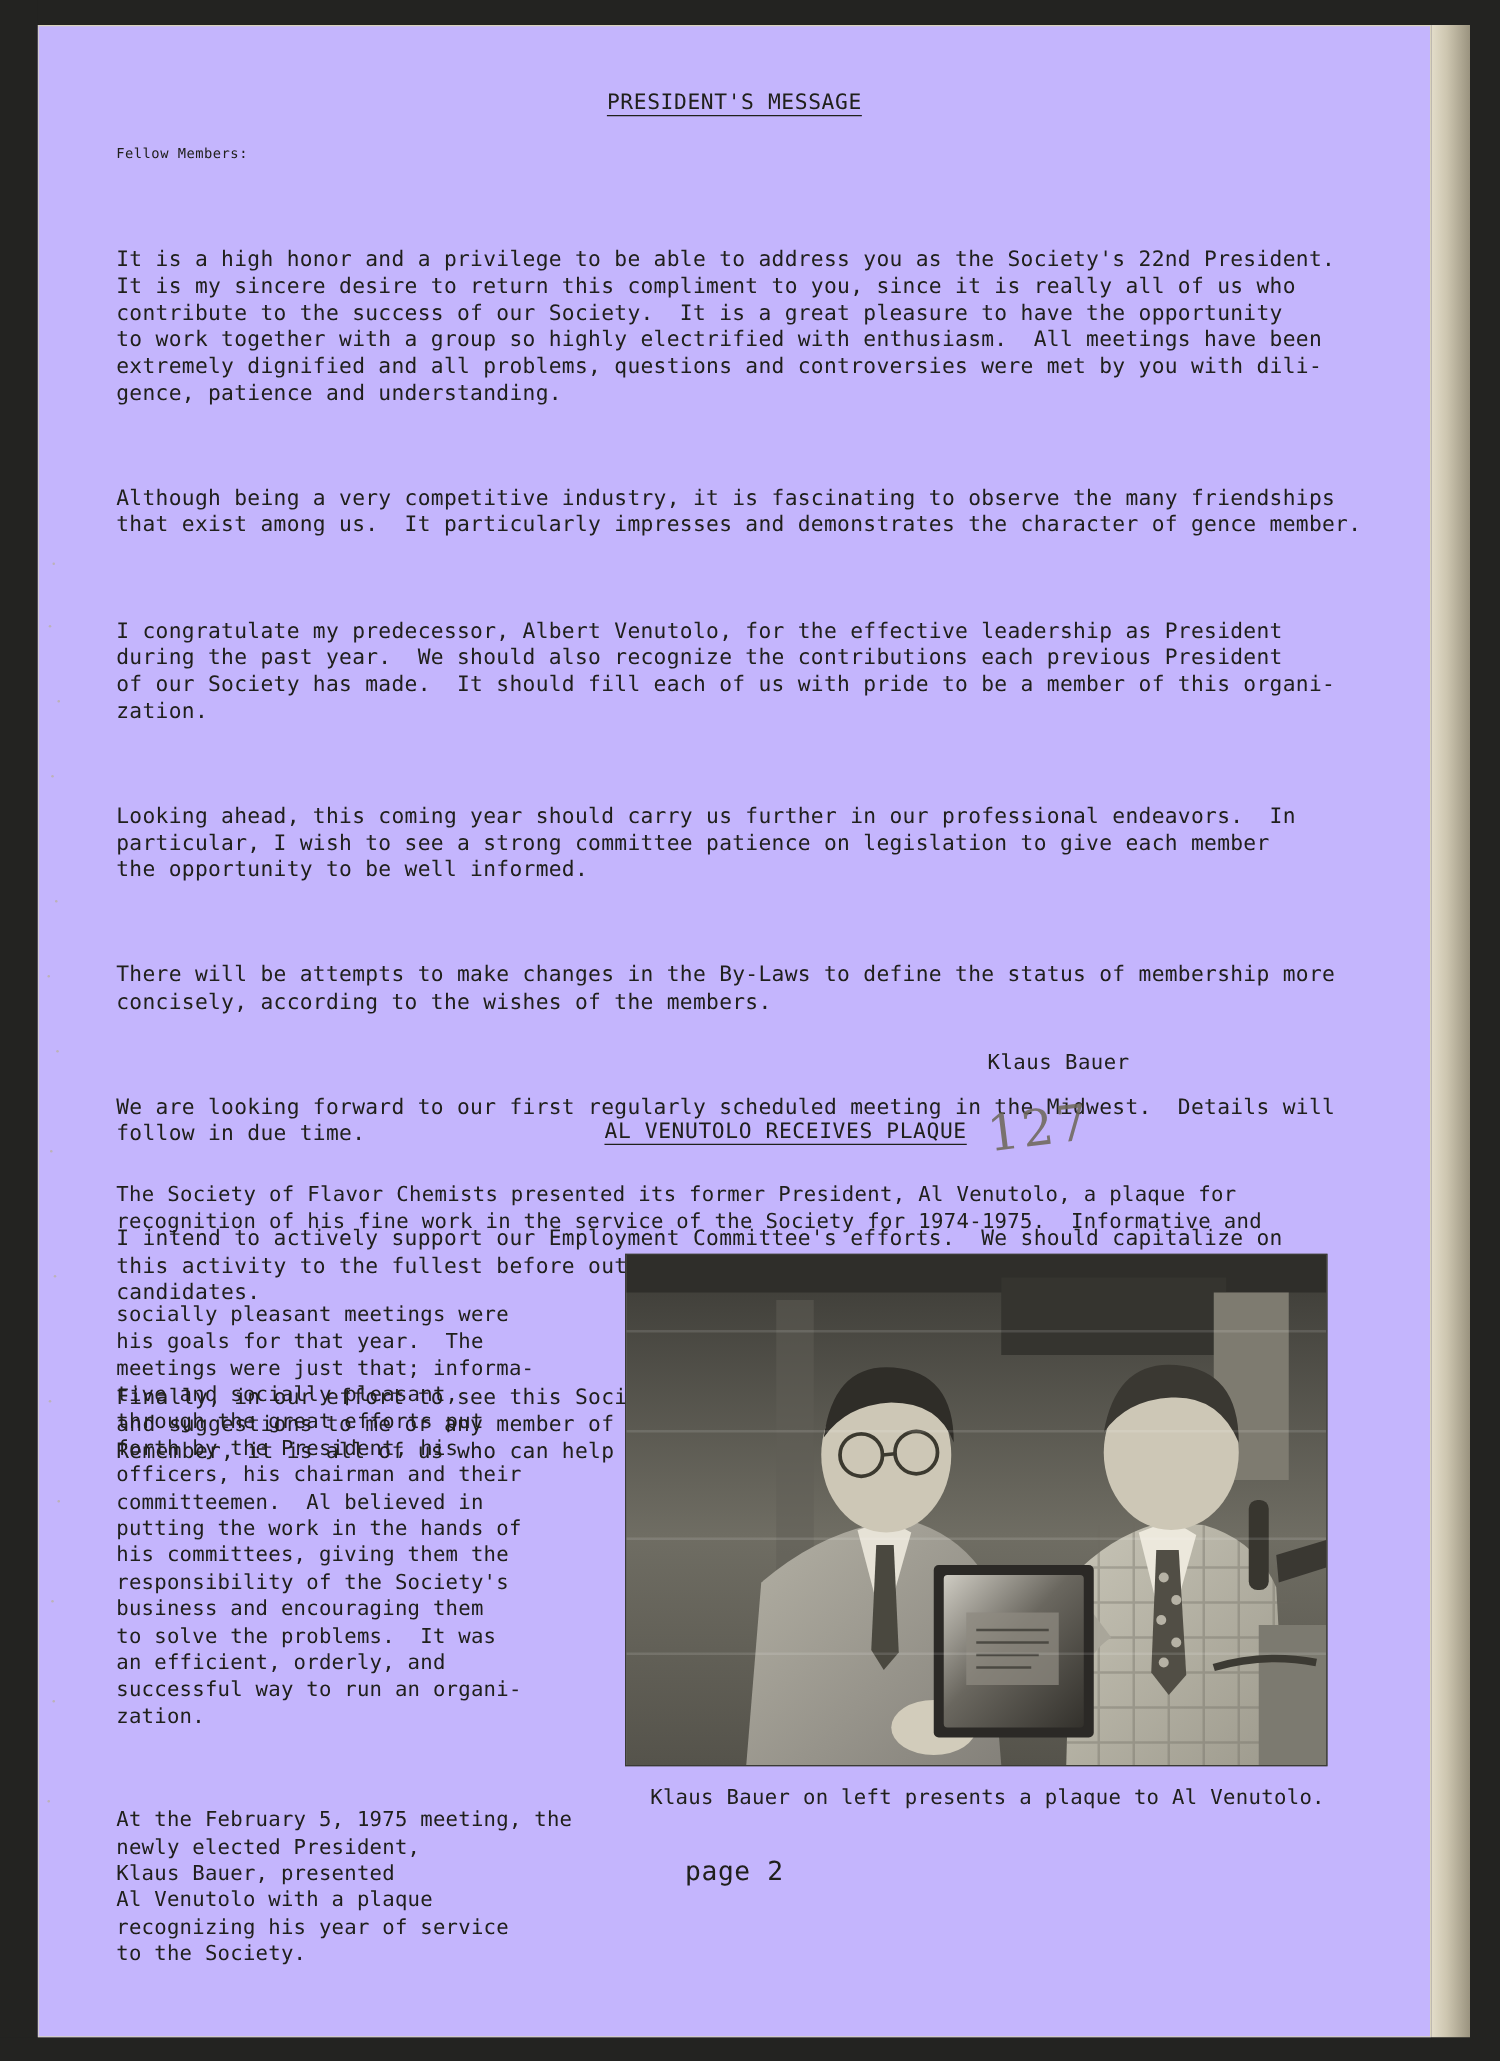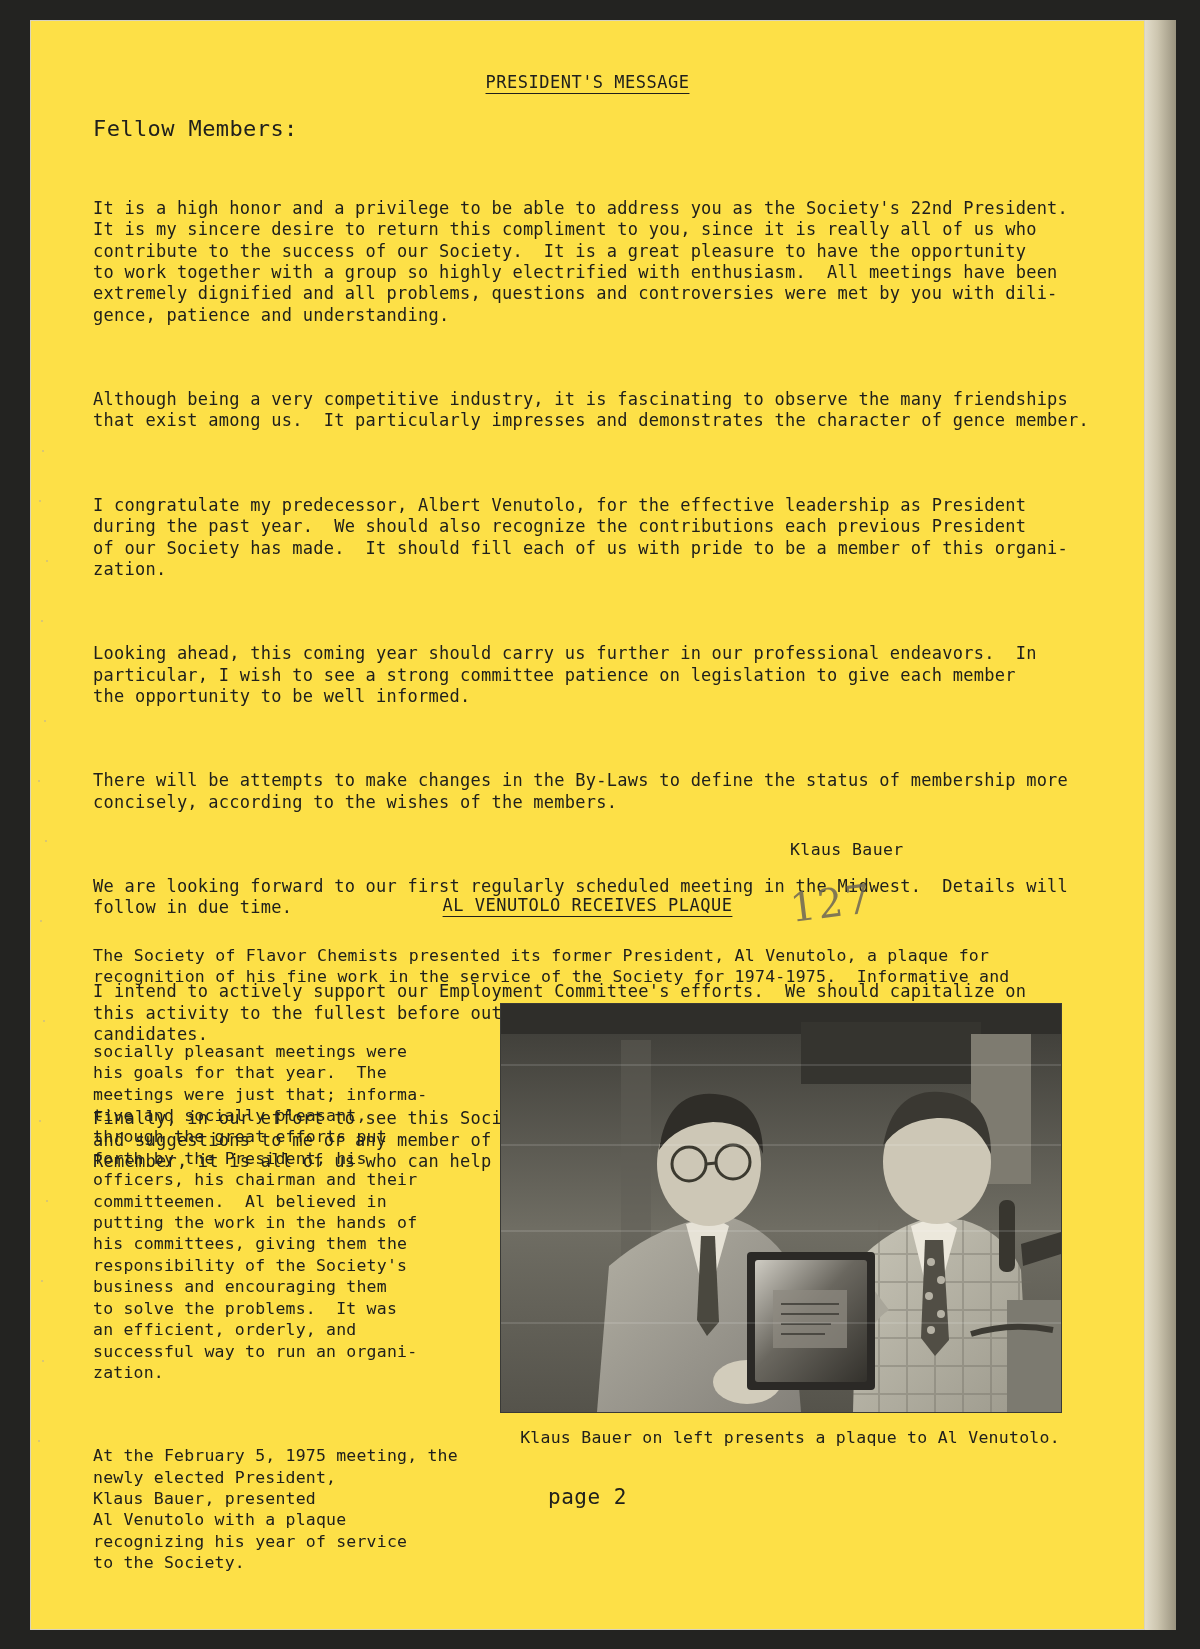--- a/index.html
+++ b/index.html
@@ -19,21 +19,21 @@
     height: 1649px;
     background: #2a2a28;
   }
   
   .sheet {
     position: absolute;
     left: 30px;
     top: 20px;
     width: 1115px;
     height: 1610px;
-    background: #fde047;
+    background: #c4b5fd;
     box-shadow: 0 0 0 1px #d8d2bd inset;
   }
   
   .gutter-right {
     position: absolute;
     right: 24px;
     top: 20px;
     width: 31px;
     height: 1610px;
     background: linear-gradient(to right, #e3ddca 0%, #cdc6b0 40%, #9a937f 100%);
@@ -90,21 +90,21 @@
   }
 
   .title-wrap {
     position: absolute;
     left: 0; top: 52px; width: 1115px;
     text-align: center;
   }
   .salutation {
     position: absolute;
     left: 63px; top: 96px;
-    font-size: 22px;
+    font-size: 11px;
     letter-spacing: 0.4px;
   }
   .body-col {
     position: absolute;
     left: 63px; top: 135px;
     width: 1010px;
     font-size: 17px;
     line-height: 21.4px;
     letter-spacing: 0.25px;
     white-space: pre-wrap;
@@ -115,20 +115,21 @@
     position: absolute;
     left: 760px; top: 820px;
     font-size: 16.5px;
     letter-spacing: 0.4px;
   }
 
   .subtitle-wrap {
     position: absolute;
     left: 0; top: 875px; width: 1115px;
     text-align: center;
+    padding-left: 41px;
   }
   
   .handwritten {
     position: absolute;
     left: 760px; top: 860px;
     font-family: "DejaVu Serif", serif;
     font-size: 40px;
     color: #6d6757;
     transform: rotate(-7deg);
     letter-spacing: 2px;

